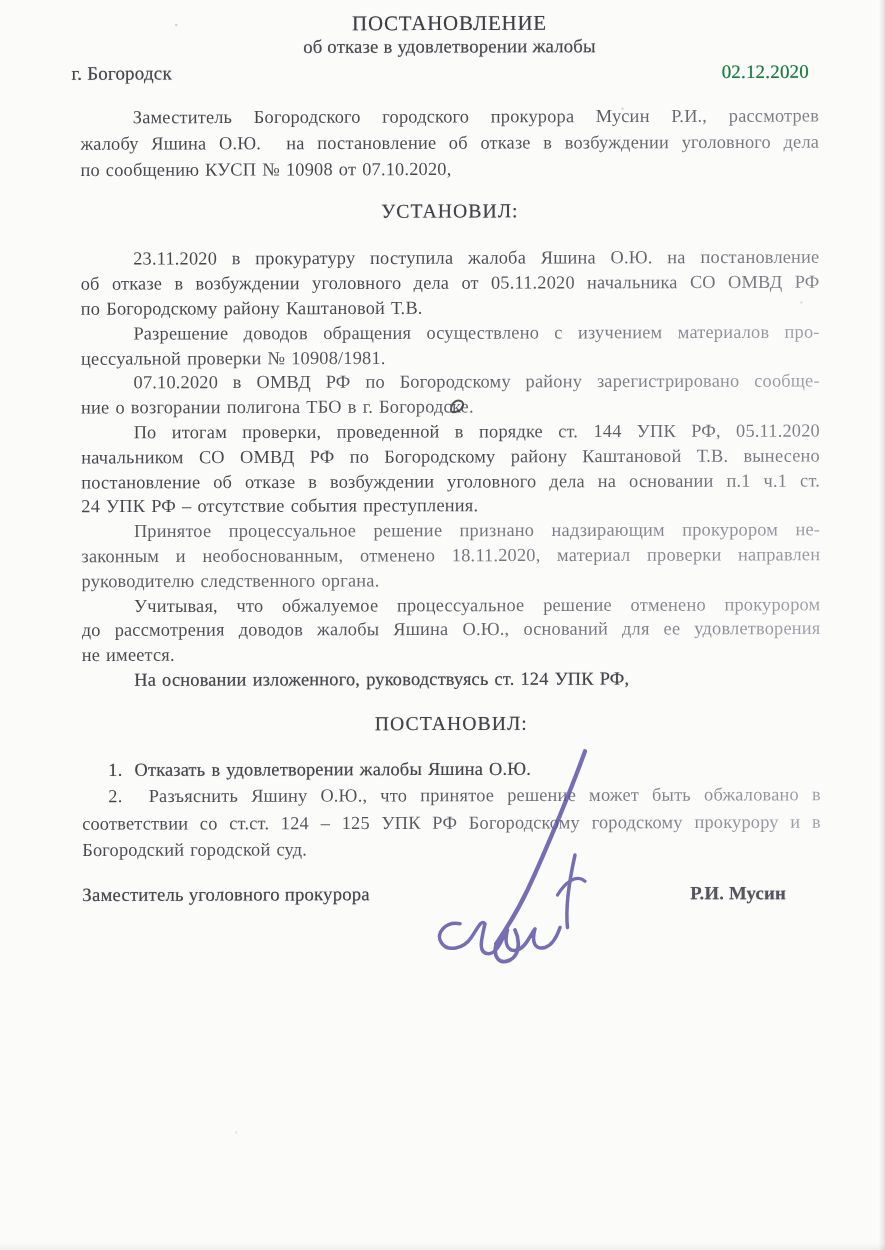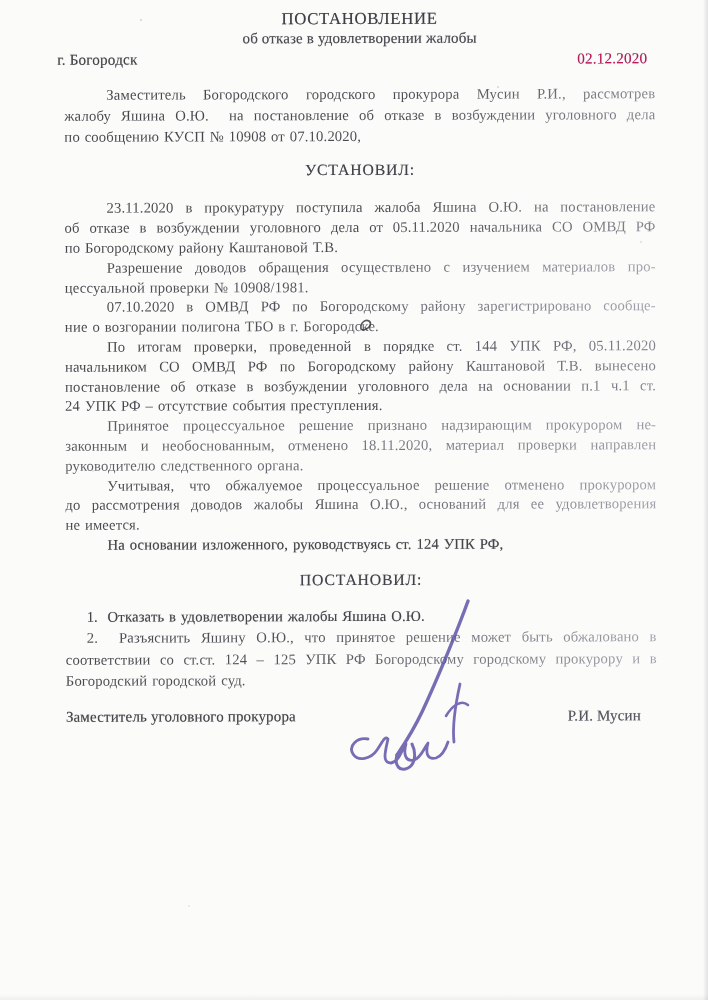--- a/index.html
+++ b/index.html
@@ -12,21 +12,21 @@
   .page{position:absolute;inset:0;background:var(--paper);color:var(--ink);}
   .content{position:absolute;left:64px;top:0;width:591px;
            transform:rotate(-0.15deg);transform-origin:50% 0;
            text-shadow:0 0 .7px rgba(70,70,80,.5);letter-spacing:.15px;}
   .doc-title{margin-top:9px;font-size:16.8px;line-height:19px;text-align:center;
              letter-spacing:.6px;color:#3e3e46;}
   .doc-subtitle{font-size:15px;line-height:20px;text-align:center;color:#4a4a53;}
   .dateline{display:flex;justify-content:space-between;font-size:15.2px;
             line-height:20px;margin-top:1px;}
   .dateline .place{margin-left:-7px;}
-  .dateline .date{margin-right:8px;color:#be185d;}
+  .dateline .date{margin-right:8px;color:#15803d;}
   .heading{text-align:center;font-size:15.8px;letter-spacing:.8px;color:#42424a;}
   #heading-established{margin-top:15px;}
   #heading-resolved{margin-top:16px;}
   #intro{margin-top:15px;}
   #findings{margin-top:19px;}
   #resolutions{margin-top:17px;}
   .ln{font-size:14.7px;text-align:justify;text-align-last:justify;
       word-spacing:1px;}
   .ln.last{text-align-last:left;}
   #intro .ln{line-height:20.8px;height:20.8px;}
@@ -41,21 +41,21 @@
   .fade-strong{color:#70707b;}
   @supports ((-webkit-background-clip:text) or (background-clip:text)){
     .fade-mild,.fade-right,.fade-strong{
       -webkit-background-clip:text;background-clip:text;color:transparent;text-shadow:none;}
     .fade-mild{background-image:linear-gradient(93deg,#45454c 0%,#4a4a52 55%,#84848f 100%);}
     .fade-right{background-image:linear-gradient(93deg,#47474e 0%,#56565f 45%,#9494a0 90%,#a2a2ae 100%);}
     .fade-strong{background-image:linear-gradient(93deg,#585860 0%,#6c6c76 45%,#9b9ba7 100%);}
   }
   .signoff{display:flex;justify-content:space-between;font-size:15px;
            line-height:21px;margin-top:14px;}
-  .signoff .name{margin-right:16px;color:#55555f;}
+  .signoff .name{margin-right:28px;color:#55555f;font-weight:bold;}
   .signature-svg{position:absolute;left:338px;top:592px;z-index:5;pointer-events:none;}
   .stray-svg{position:absolute;left:358px;top:317px;z-index:4;pointer-events:none;}
   .edge-shade-right{position:absolute;top:0;right:0;width:5px;height:100%;
     background:linear-gradient(90deg,rgba(90,90,98,0),rgba(90,90,98,.16));}
   .edge-shade-bottom{position:absolute;left:0;bottom:0;width:100%;height:6px;
     background:linear-gradient(180deg,rgba(90,90,98,0),rgba(90,90,98,.07));}
   .speck{position:absolute;border-radius:50%;background:#6d6d78;}
   .speck.s1{left:140px;top:19px;width:2px;height:2px;opacity:.30;}
   .speck.s2{left:497px;top:86px;width:2px;height:2px;opacity:.25;}
   .speck.s3{left:92px;top:470px;width:2px;height:2px;opacity:.18;}

